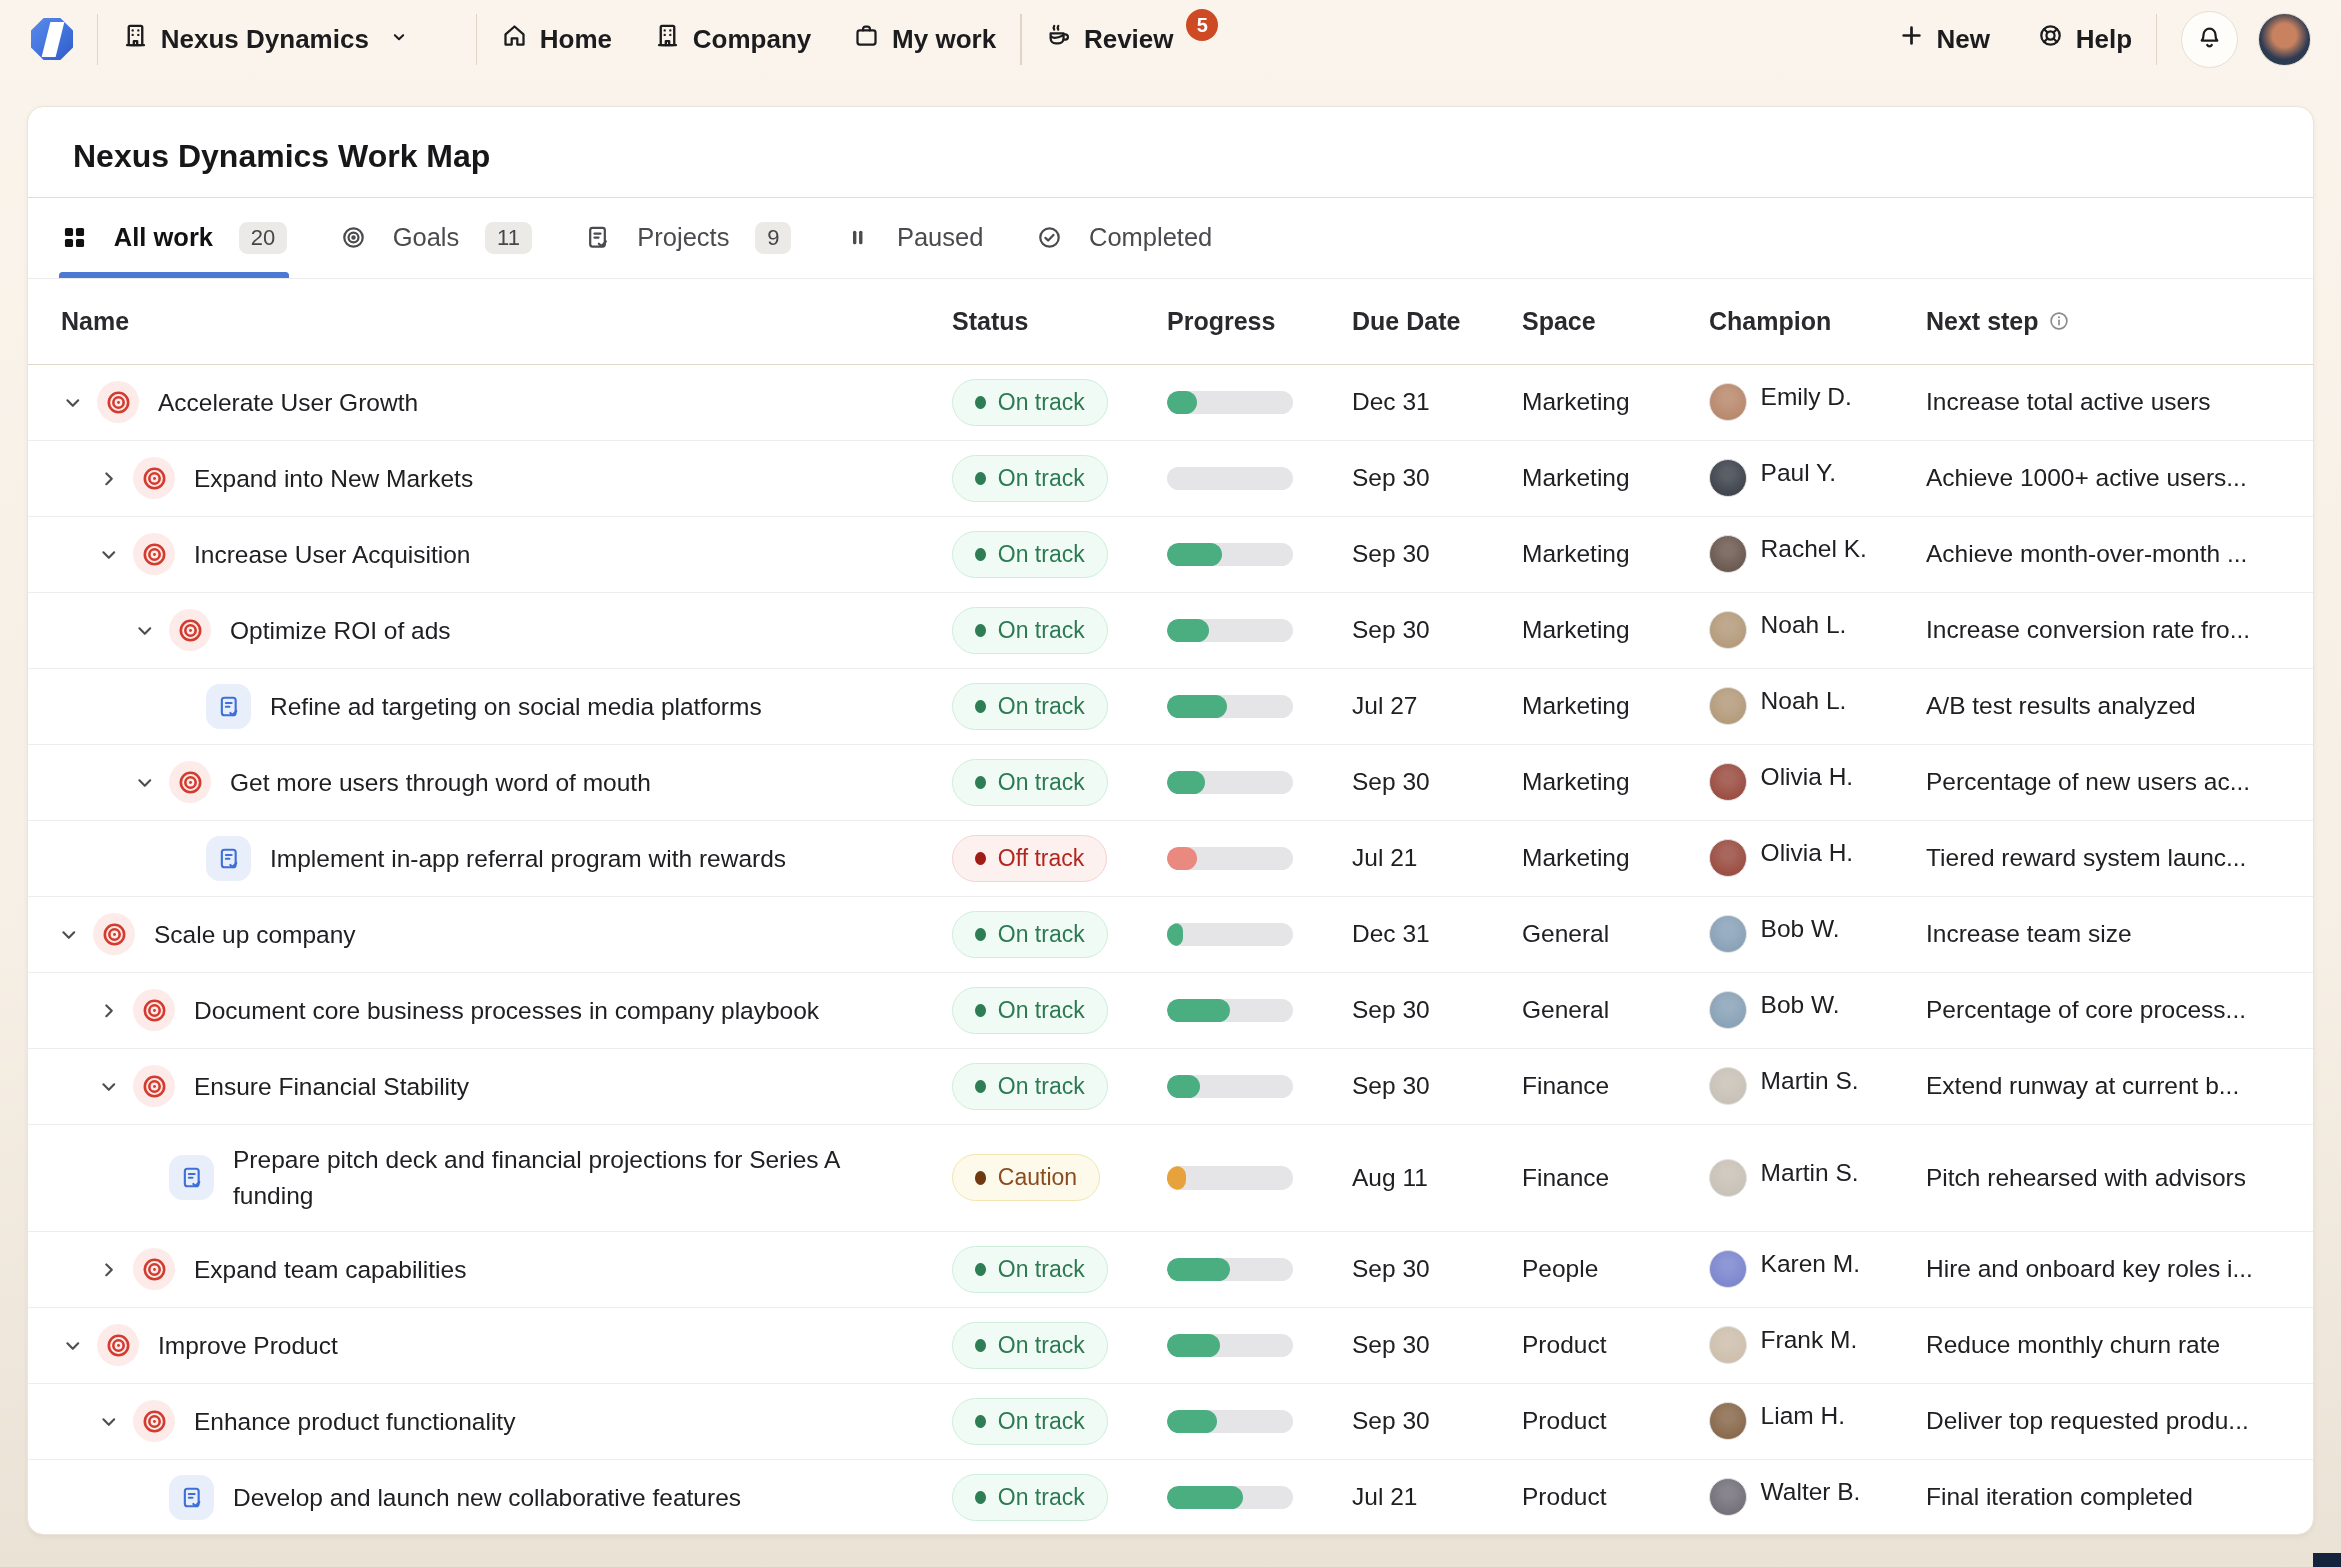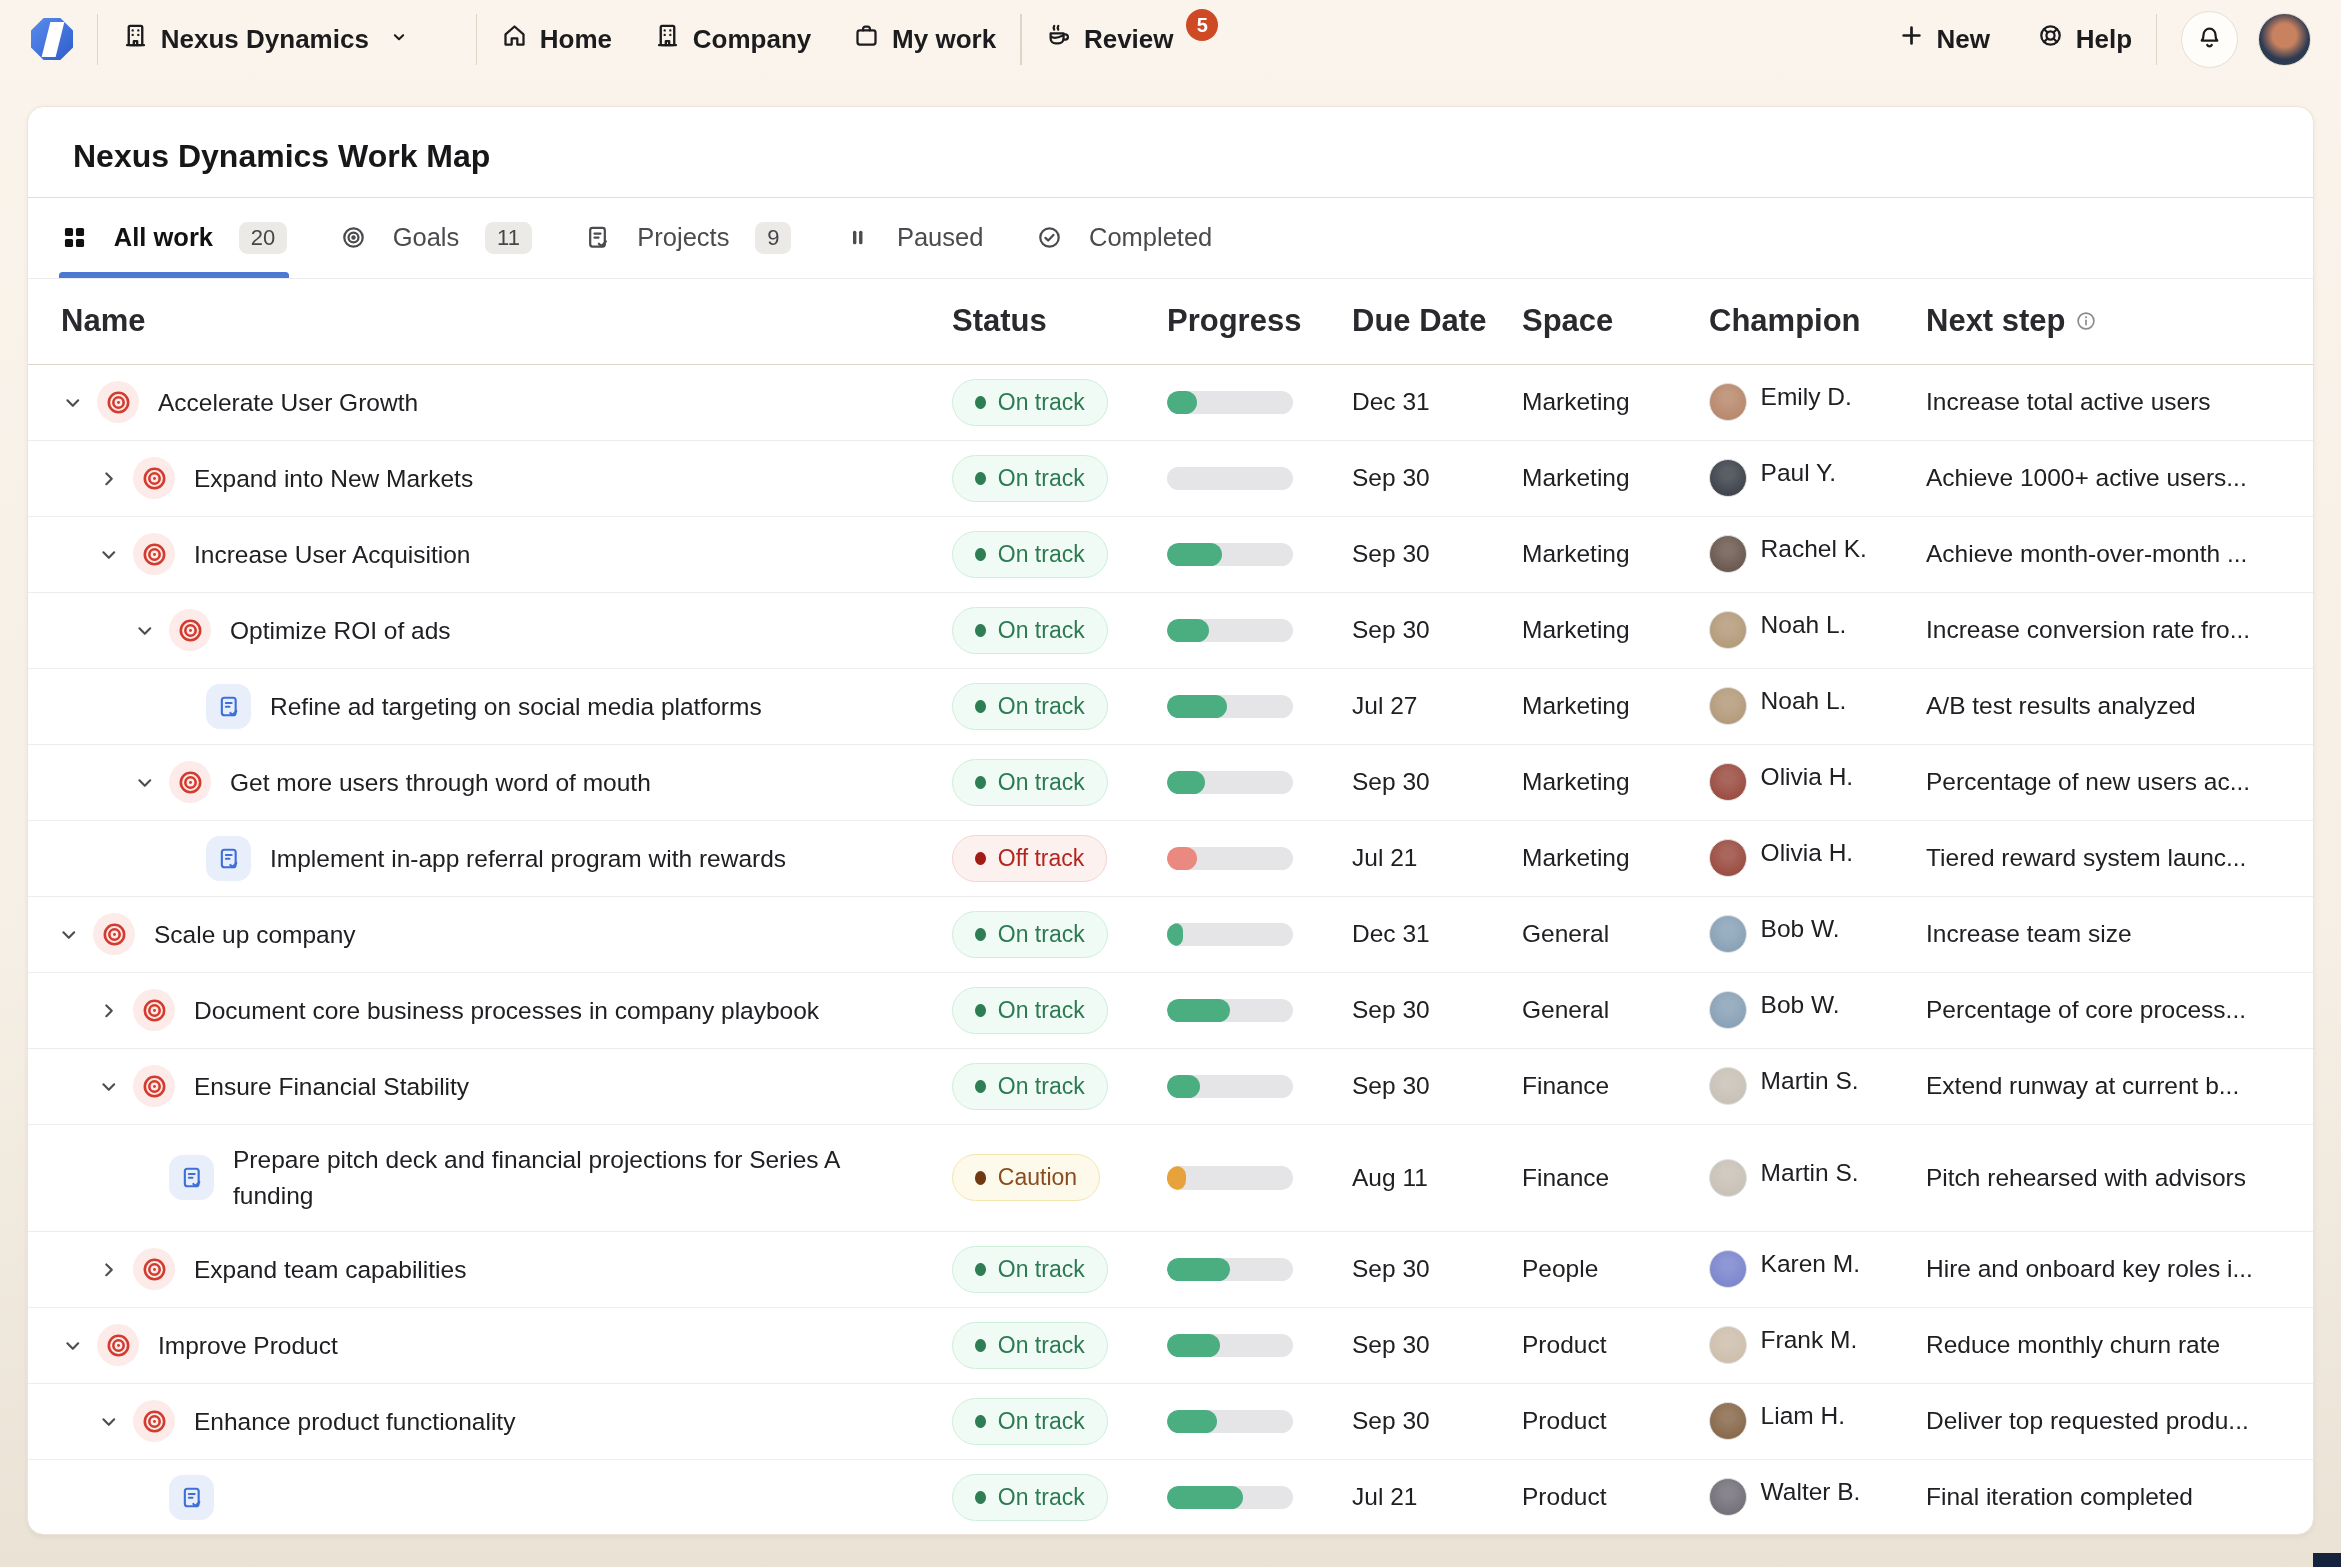--- a/index.html
+++ b/index.html
@@ -35,21 +35,21 @@
 
   .tabs{display:flex;align-items:stretch;height:80px;padding:0 0 0 31px;border-bottom:0.9px solid #ececea;}
   .tab{display:flex;align-items:center;gap:26px;margin-right:49px;position:relative;cursor:pointer;
        font-size:25.5px;color:#4b4b4f;background:none;border:none;padding:0 1.8px;font-family:inherit;}
   .tab.active{color:#111114;font-weight:600;}
   .tab.active::after{content:"";position:absolute;left:0;right:0;bottom:0;height:5.5px;background:#4c79d2;border-radius:3.6px 3.6px 0 0;}
   .tab .pill{background:#eceae6;color:#46464a;border-radius:8.2px;padding:2.7px 11.8px;font-size:22px;font-weight:500;}
 
   
   .grid{display:grid;grid-template-columns:924px 215px 185px 170px 187px 217px minmax(0,1fr);align-items:center;}
-  .thead{height:85px;border-bottom:1.8px solid #ded7c8;font-size:31px;font-weight:600;color:#2a2a2e;}
+  .thead{height:85px;border-bottom:1.8px solid #ded7c8;font-size:25px;font-weight:600;color:#2a2a2e;}
   .thead .hc{display:flex;align-items:center;gap:9px;}
   .thead .hc:first-child{padding-left:33px;}
   .tbody{overflow:hidden;}
   .trow{min-height:75px;border-bottom:0.9px solid #ededee;font-size:24.5px;color:#202024;}
   .trow:last-child{border-bottom:none;}
   .trow.tall{min-height:106px;}
   .name-cell{display:flex;align-items:center;padding-right:27px;box-sizing:border-box;}
   .chev-slot{width:36px;display:flex;align-items:center;flex:0 0 auto;color:#4d4d52;cursor:pointer;}
   .goal-ico{width:42px;height:42px;border-radius:50%;background:#fcebe8;display:flex;align-items:center;justify-content:center;flex:0 0 auto;}
   .proj-ico{width:45px;height:45px;border-radius:13.6px;background:#e8effb;display:flex;align-items:center;justify-content:center;flex:0 0 auto;}
@@ -697,20 +697,21 @@
         <div class="grid trow">
           <div class="name-cell" style="padding-left: 105px;">
             <span class="chev-slot"></span>
             <span class="proj-ico">
               <svg width="25.5" height="25.5" viewBox="0 0 24 24" fill="none" stroke="#3e6fd9" stroke-width="2" stroke-linecap="round" stroke-linejoin="round">
                 <rect x="5.5" y="3.5" width="13" height="16.5" rx="2.4"></rect>
                 <path d="M9.3 8.5 h5.4 M9.3 12 h3.4"></path>
                 <path d="M13.5 17.8 l2 2 3.6-3.8"></path>
               </svg>
             </span>
+            <span class="nm">Develop and launch new collaborative features</span>
           </div>
           <div><span class="badge on-track">
               <span class="dot"></span>
               <span>On track</span>
             </span></div>
           <div>
             <div class="track">
               <div class="fill green" style="width: 60%;"></div>
             </div>
           </div>

